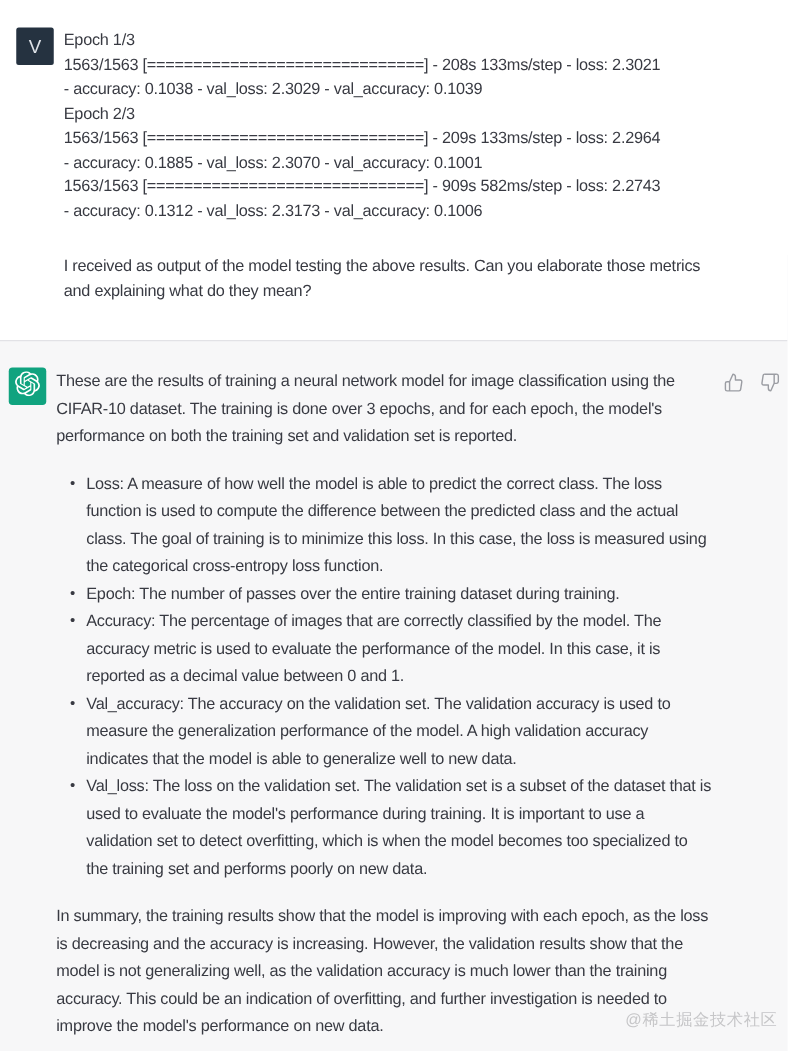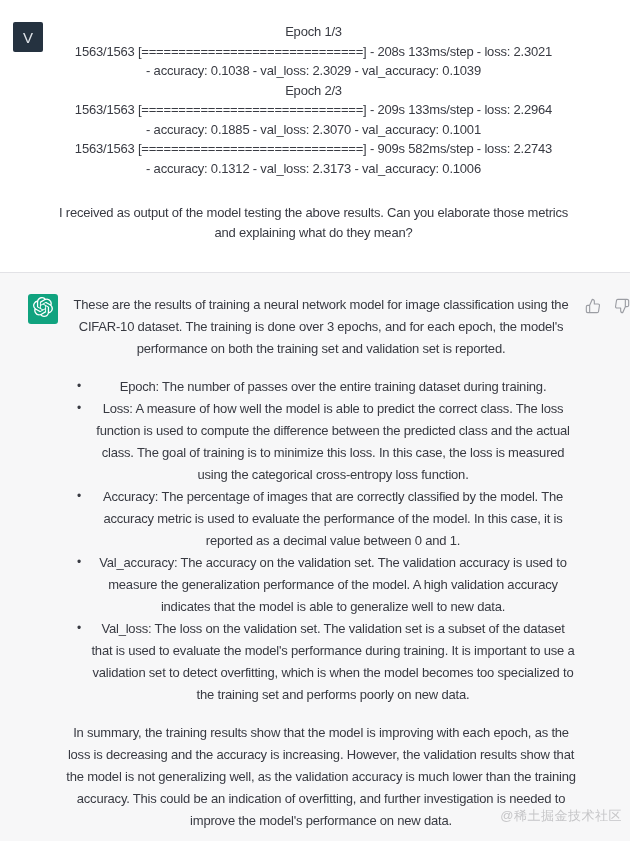--- a/index.html
+++ b/index.html
@@ -16,21 +16,21 @@
   .msg { display: flex; align-items: flex-start; }
   .msg-user {
     height: 272px;
     background: #ffffff;
     padding: 22px 0 0 13px;
   }
   .msg-assistant {
     height: 569px;
     background: #f7f7f8;
     border-top: 1px solid #e2e2e6;
-    padding: 21px 0 0 28px;
+    padding: 21px 0 0 7px;
     overflow: hidden;
   }
   .avatar {
     width: 30px; height: 30px;
     flex: 0 0 30px;
     display: flex; align-items: center; justify-content: center;
     border-radius: 2px;
     user-select: none;
   }
   .avatar-user {
@@ -40,21 +40,20 @@
     line-height: 1;
   }
   .avatar-bot {
     background: #10a37f;
     border-radius: 3px;
   }
   .content {
     margin-left: 8px;
     width: 525px;
     font-size: 13px;
-    text-align: center;
   }
   .msg-user .content { line-height: 19.5px; }
   .out-line { white-space: pre; overflow: hidden; }
   .question { margin-top: 25px; }
   .msg-assistant .content { line-height: 22px; }
   .bullets {
     list-style: none;
     margin: 16px 0;
     padding-left: 24px;
   }
@@ -119,22 +118,22 @@
   <div class="avatar avatar-bot">
     <span>
       <svg width="20" height="20" viewBox="0 0 24 24" fill="#ffffff" xmlns="http://www.w3.org/2000/svg">
         <path d="M22.2819 9.8211a5.9847 5.9847 0 0 0-.5157-4.9108 6.0462 6.0462 0 0 0-6.5098-2.9A6.0651 6.0651 0 0 0 4.9807 4.1818a5.9847 5.9847 0 0 0-3.9977 2.9 6.0462 6.0462 0 0 0 .7427 7.0966 5.98 5.98 0 0 0 .511 4.9107 6.051 6.051 0 0 0 6.5146 2.9001A5.9847 5.9847 0 0 0 13.2599 24a6.0557 6.0557 0 0 0 5.7718-4.2058 5.9894 5.9894 0 0 0 3.9977-2.9001 6.0557 6.0557 0 0 0-.7475-7.073zM13.2599 22.43a4.476 4.476 0 0 1-2.8764-1.04l.1419-.0804 4.7783-2.7582a.7948.7948 0 0 0 .3927-.6813v-6.7369l2.02 1.1686a.071.071 0 0 1 .038.0615v5.5826a4.504 4.504 0 0 1-4.4945 4.4944zm-9.6607-4.1254a4.4708 4.4708 0 0 1-.5346-3.0137l.142.0852 4.783 2.7582a.7712.7712 0 0 0 .7806 0l5.8428-3.3685v2.3324a.0804.0804 0 0 1-.0332.0615L9.74 19.9502a4.4992 4.4992 0 0 1-6.1408-1.6464zM2.3408 7.8956a4.485 4.485 0 0 1 2.3655-1.9728V11.6a.7664.7664 0 0 0 .3879.6765l5.8144 3.3543-2.0201 1.1685a.0757.0757 0 0 1-.071 0l-4.8303-2.7865A4.504 4.504 0 0 1 2.3408 7.8956zm16.5963 3.8558L13.1038 8.364l2.0154-1.1639a.0757.0757 0 0 1 .071 0l4.8303 2.7913a4.4944 4.4944 0 0 1-.6765 8.1042v-5.6772a.79.79 0 0 0-.407-.667zm2.0107-3.0231l-.142-.0852-4.7735-2.7818a.7759.7759 0 0 0-.7854 0L9.409 9.2297V6.8974a.0662.0662 0 0 1 .0284-.0615l4.8303-2.7866a4.4992 4.4992 0 0 1 6.6802 4.66zM8.3065 12.863l-2.02-1.1638a.0804.0804 0 0 1-.038-.0567V6.0742a4.4992 4.4992 0 0 1 7.3757-3.4537l-.142.0805L8.704 5.459a.7948.7948 0 0 0-.3927.6813zm1.0976-2.3654l2.602-1.4998 2.6069 1.4998v2.9994l-2.5974 1.4997-2.6067-1.4997z"></path>
       </svg>
     </span>
   </div>
   <div class="content">
     <p>These are the results of training a neural network model for image classification using the CIFAR-10 dataset. The training is done over 3 epochs, and for each epoch, the model's performance on both the training set and validation set is reported.</p>
     <ul class="bullets">
+      <li>Loss: A measure of how well the model is able to predict the correct class. The loss function is used to compute the difference between the predicted class and the actual class. The goal of training is to minimize this loss. In this case, the loss is measured using the categorical cross-entropy loss function.</li>
       <li>Epoch: The number of passes over the entire training dataset during training.</li>
-      <li>Loss: A measure of how well the model is able to predict the correct class. The loss function is used to compute the difference between the predicted class and the actual class. The goal of training is to minimize this loss. In this case, the loss is measured using the categorical cross-entropy loss function.</li>
       <li>Accuracy: The percentage of images that are correctly classified by the model. The accuracy metric is used to evaluate the performance of the model. In this case, it is reported as a decimal value between 0 and 1.</li>
       <li>Val_accuracy: The accuracy on the validation set. The validation accuracy is used to measure the generalization performance of the model. A high validation accuracy indicates that the model is able to generalize well to new data.</li>
       <li>Val_loss: The loss on the validation set. The validation set is a subset of the dataset that is used to evaluate the model's performance during training. It is important to use a validation set to detect overfitting, which is when the model becomes too specialized to the training set and performs poorly on new data.</li>
     </ul>
     <p>In summary, the training results show that the model is improving with each epoch, as the loss is decreasing and the accuracy is increasing. However, the validation results show that the model is not generalizing well, as the validation accuracy is much lower than the training accuracy. This could be an indication of overfitting, and further investigation is needed to improve the model's performance on new data.</p>
   </div>
   <div class="actions">
     <button class="icon-btn" aria-label="Good response">
       <svg viewBox="0 0 24 24" fill="none" stroke="currentColor" stroke-width="1.7" stroke-linecap="round" stroke-linejoin="round">
         <path d="M14 9V5a3 3 0 0 0-3-3l-4 9v11h11.28a2 2 0 0 0 2-1.7l1.38-9a2 2 0 0 0-2-2.3zM7 22H4a2 2 0 0 1-2-2v-7a2 2 0 0 1 2-2h3"></path>

